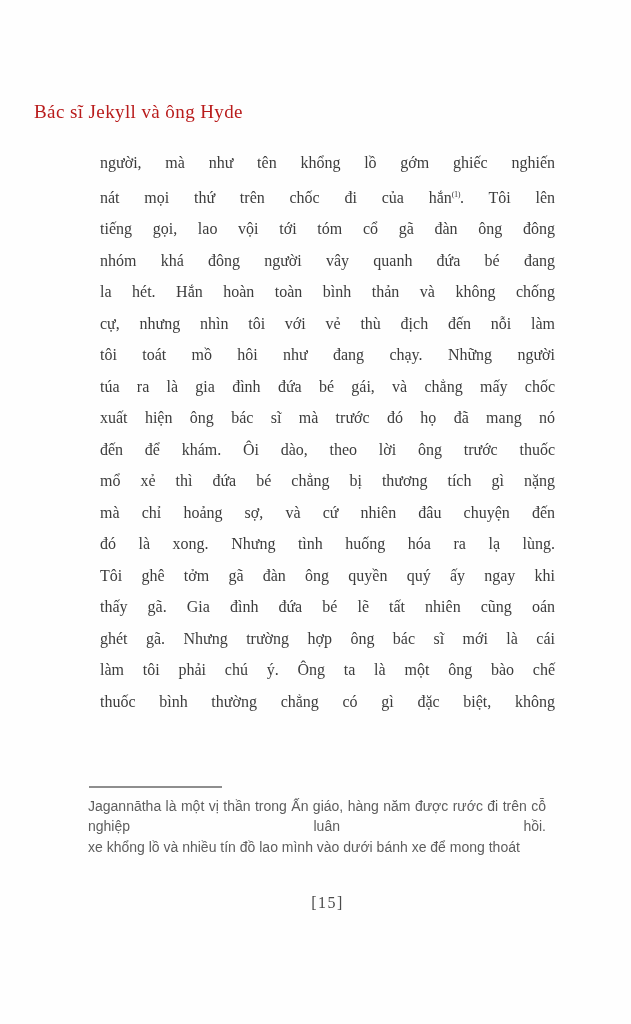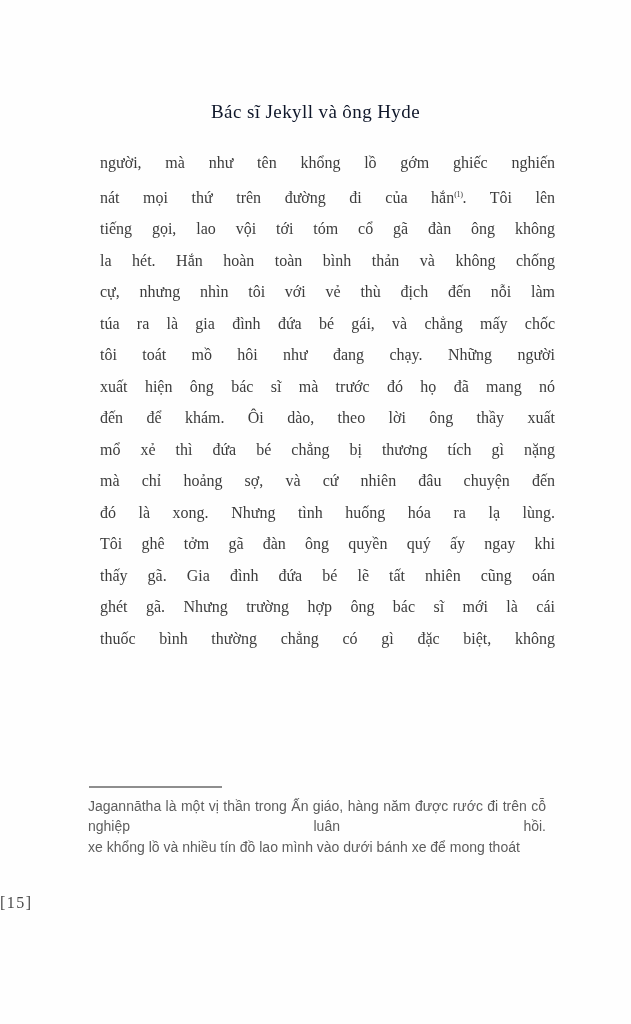--- a/index.html
+++ b/index.html
@@ -12,24 +12,25 @@
     height: 1024px;
     background: #fefefe;
     overflow: hidden;
   }
 
   .running-header {
     position: absolute;
     top: 101px;
     left: 0;
     width: 100%;
-    text-align: center;
+    text-align: left;
     font-size: 19px;
-    color: #0f172a;
+    color: #b91c1c;
     letter-spacing: 0.4px;
+    padding-left: 34px;
   }
 
   .body-text {
     position: absolute;
     top: 147px;
     left: 100px;
     width: 455px;
     font-size: 16px;
     line-height: 31.5px;
     color: #3c3c3c;
@@ -73,48 +74,51 @@
 
   .footnote-line:last-child {
     text-align-last: left;
   }
 
   .page-number {
     position: absolute;
     top: 894px;
     left: 0;
     width: 100%;
-    text-align: left;
+    text-align: center;
     font-size: 16px;
     color: #4a4a4a;
     letter-spacing: 1.5px;
+    padding-left: 24px;
   }
 </style>
 </head>
 <body>
 
 <div class="page">
   <div class="running-header">Bác sĩ Jekyll và ông Hyde</div>
 
   <div class="body-text">
       <div class="body-line">người, mà như tên khổng lồ gớm ghiếc nghiến</div>
-      <div class="body-line"><span>nát mọi thứ trên đường đi của hắn</span><sup>(1)</sup><span>. Tôi lên</span></div>
-      <div class="body-line">tiếng gọi, lao vội tới tóm cổ gã đàn ông không</div>
+      <div class="body-line"><span>nát mọi thứ trên chốc đi của hắn</span><sup>(1)</sup><span>. Tôi lên</span></div>
+      <div class="body-line">tiếng gọi, lao vội tới tóm cổ gã đàn ông đông</div>
+      <div class="body-line">nhóm khá đông người vây quanh đứa bé đang</div>
       <div class="body-line">la hét. Hắn hoàn toàn bình thản và không chống</div>
       <div class="body-line">cự, nhưng nhìn tôi với vẻ thù địch đến nỗi làm</div>
+      <div class="body-line">tôi toát mồ hôi như đang chạy. Những người</div>
       <div class="body-line">túa ra là gia đình đứa bé gái, và chẳng mấy chốc</div>
-      <div class="body-line">tôi toát mồ hôi như đang chạy. Những người</div>
       <div class="body-line">xuất hiện ông bác sĩ mà trước đó họ đã mang nó</div>
-      <div class="body-line">đến để khám. Ôi dào, theo lời ông thầy xuất</div>
+      <div class="body-line">đến để khám. Ôi dào, theo lời ông trước thuốc</div>
       <div class="body-line">mổ xẻ thì đứa bé chẳng bị thương tích gì nặng</div>
       <div class="body-line">mà chỉ hoảng sợ, và cứ nhiên đâu chuyện đến</div>
       <div class="body-line">đó là xong. Nhưng tình huống hóa ra lạ lùng.</div>
       <div class="body-line">Tôi ghê tởm gã đàn ông quyền quý ấy ngay khi</div>
       <div class="body-line">thấy gã. Gia đình đứa bé lẽ tất nhiên cũng oán</div>
       <div class="body-line">ghét gã. Nhưng trường hợp ông bác sĩ mới là cái</div>
+      <div class="body-line">làm tôi phải chú ý. Ông ta là một ông bào chế</div>
       <div class="body-line">thuốc bình thường chẳng có gì đặc biệt, không</div>
     </div>
 
   <div class="footnote-rule"></div>
 
   <div class="footnote">
       <div class="footnote-line">Jagannātha là một vị thần trong Ấn giáo, hàng năm được rước đi trên cỗ</div>
       <div class="footnote-line">nghiệp luân hồi.</div>
       <div class="footnote-line">xe khổng lồ và nhiều tín đồ lao mình vào dưới bánh xe để mong thoát</div>
     </div>

